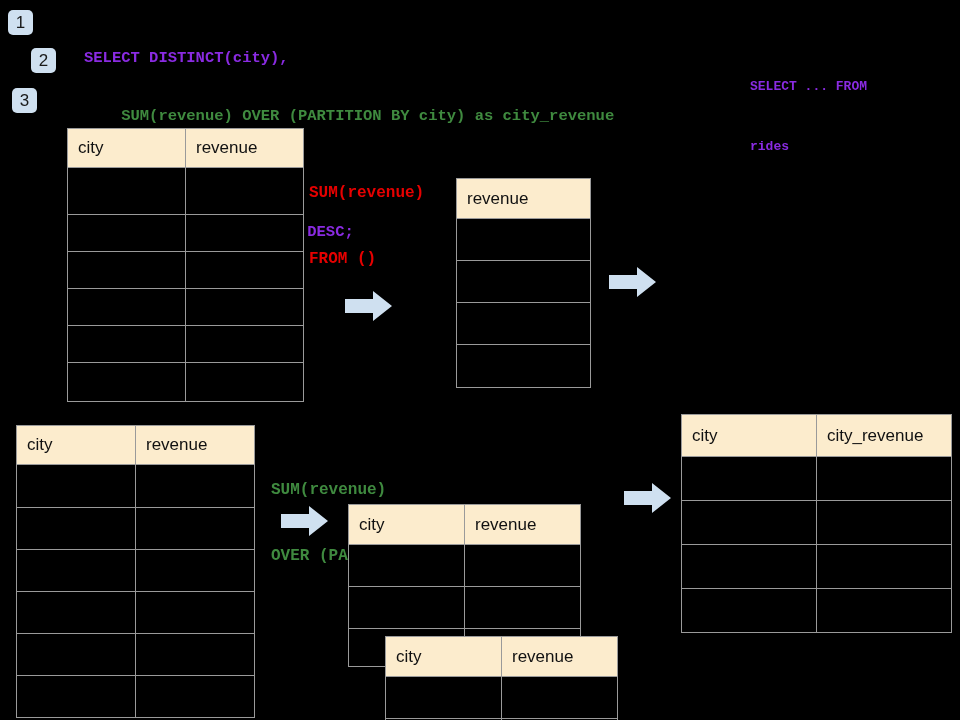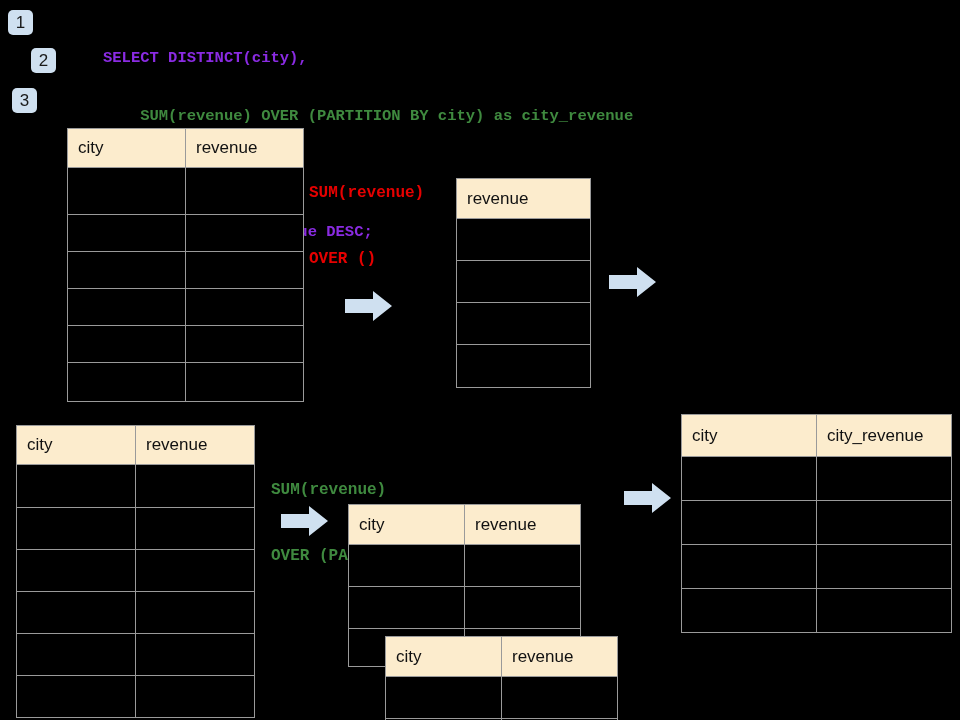--- a/index.html
+++ b/index.html
@@ -32,21 +32,21 @@
 
   
   .sql {
     position: absolute;
     font-family: "Liberation Mono", monospace;
     font-size: 15.5px;
     font-weight: bold;
     white-space: pre;
     letter-spacing: 0px;
   }
-  .sql-line { height: 22px; line-height: 22px; margin-left: 19px; }
+  .sql-line { height: 22px; line-height: 22px; }
   .c-violet { color: #8a2be2; }
   .c-red    { color: #e60000; }
   .c-green  { color: #3f8a3f; }
 
   
   .annot {
     position: absolute;
     font-family: "Liberation Mono", monospace;
     font-size: 16px;
     font-weight: bold;
@@ -89,24 +89,28 @@
   <div class="badge" style="left:31px; top:48px;">2</div>
   <div class="badge" style="left:12px; top:88px;">3</div>
 
   <div class="sql" style="left:84px; top:11px;">
     <div class="sql-line c-violet">SELECT DISTINCT(city),</div>
     <div class="sql-line c-green">    SUM(revenue) OVER (PARTITION BY city) as city_revenue</div>
     <div class="sql-line c-violet">  FROM rides</div>
     <div class="sql-line c-violet">  ORDER by city_revenue DESC;</div>
   </div>
 
+  <div class="annot c-violet" style="left:750px; top:37px; font-size:13px; line-height:20px;">
+    <div>SELECT ... FROM</div>
+    <div>rides</div>
+  </div>
 
   <div class="annot c-red" style="left:309px; top:138px;">
     <div>SUM(revenue)</div>
-    <div>OVER ()</div>
+    <div>FROM ()</div>
   </div>
 
   <div class="annot c-green" style="left:271px; top:435px;">
     <div>SUM(revenue)</div>
     <div>OVER (PARTITION</div>
   </div>
 
   <table class="tbl" style="left:67px; top:128px; width:236px;">
     <colgroup>
         <col style="width:118px">

